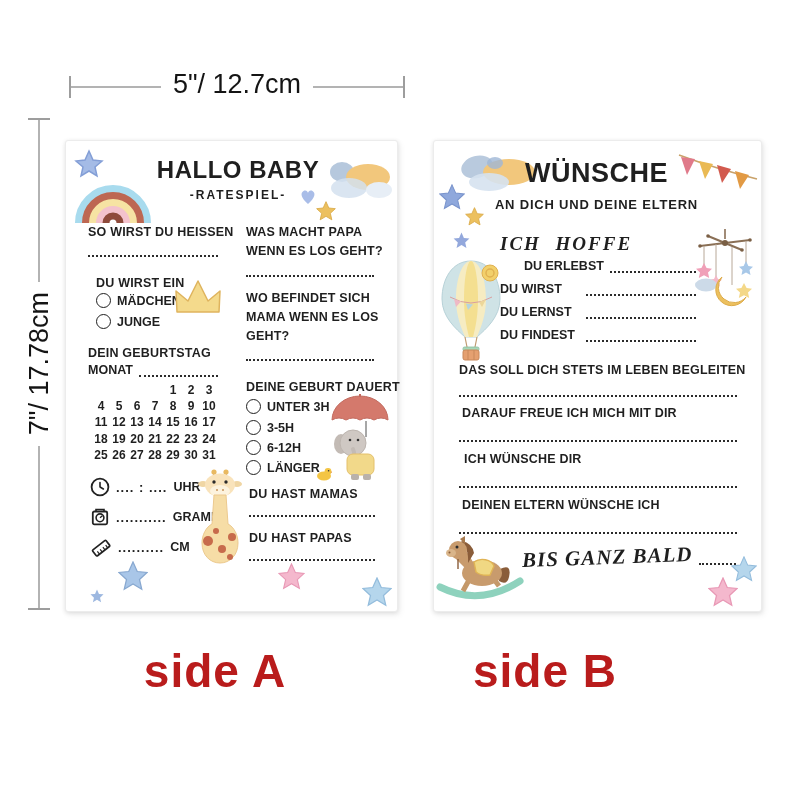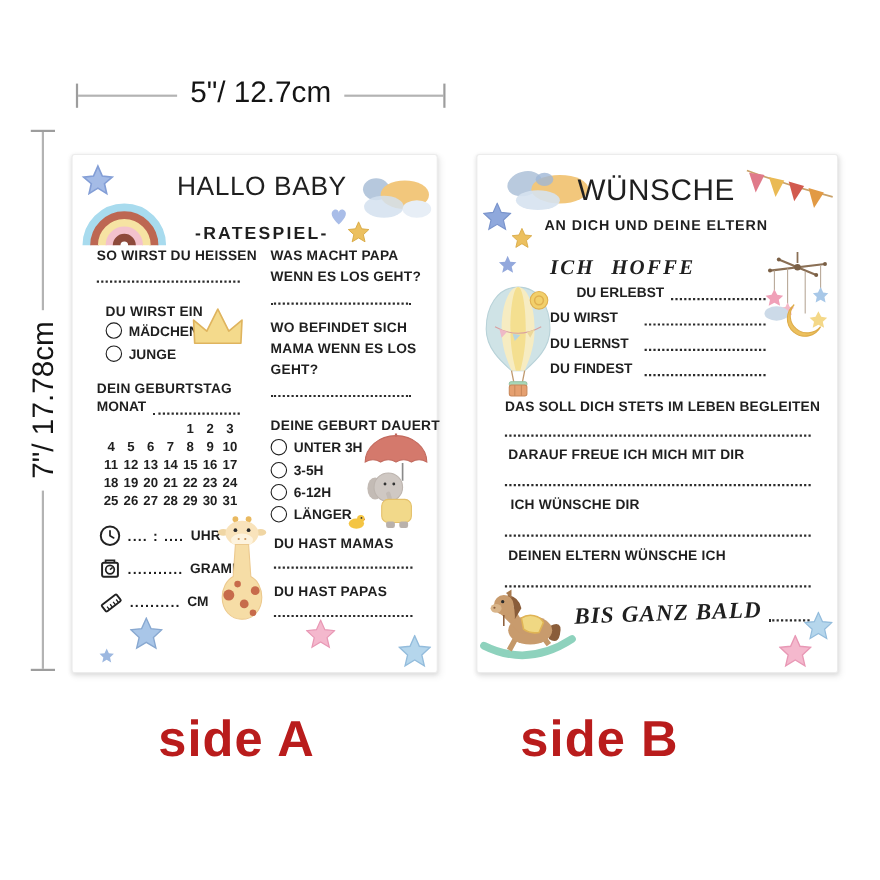--- a/index.html
+++ b/index.html
@@ -16,23 +16,23 @@
   .dim-vline{flex:1;width:2px;background:#b3b3b3;}
   .dim-vlabel{writing-mode:vertical-rl;transform:rotate(180deg);font-size:27px;color:#141414;white-space:nowrap;margin:10px 0;}
 
   
   .card{position:absolute;background:#ffffff;border:1px solid #ececec;border-radius:3px;
         box-shadow:0 1px 4px rgba(0,0,0,.10),2px 3px 7px rgba(0,0,0,.06);}
   .card-a{left:65px;top:140px;width:331px;height:470px;}
   .card-b{left:433px;top:140px;width:327px;height:470px;}
 
   .head{position:absolute;text-align:center;}
-  .title{font-size:24px;font-weight:400;letter-spacing:.5px;line-height:1.1;}
+  .title{font-size:24px;font-weight:700;letter-spacing:.5px;line-height:1.1;}
   .title-b{font-size:27px;}
-  .subtitle{font-size:16px;font-weight:700;letter-spacing:2px;margin-top:21px;}
+  .subtitle{font-size:12px;font-weight:700;letter-spacing:2px;margin-top:5px;}
   .subtitle-b{font-size:13px;letter-spacing:.8px;margin-top:8px;}
 
   .t{position:absolute;font-size:12.5px;font-weight:700;white-space:nowrap;letter-spacing:.2px;color:#1f1f1f;}
   .row{position:absolute;display:flex;align-items:center;gap:6px;}
   .dots{position:absolute;border-top:2.4px dotted #2b2b2b;height:0;}
   .dotfill{flex:1;border-bottom:2.4px dotted #2b2b2b;height:12px;}
   .cb{width:13px;height:13px;border:1.9px solid #1f1f1f;border-radius:50%;background:#fff;flex:none;}
   .lbl{font-size:12.5px;font-weight:700;white-space:nowrap;}
   .cal{position:absolute;left:26px;top:242px;display:grid;grid-template-columns:repeat(7,18px);grid-auto-rows:16.2px;}
   .cal span{font-size:12px;font-weight:700;text-align:center;color:#1f1f1f;}

